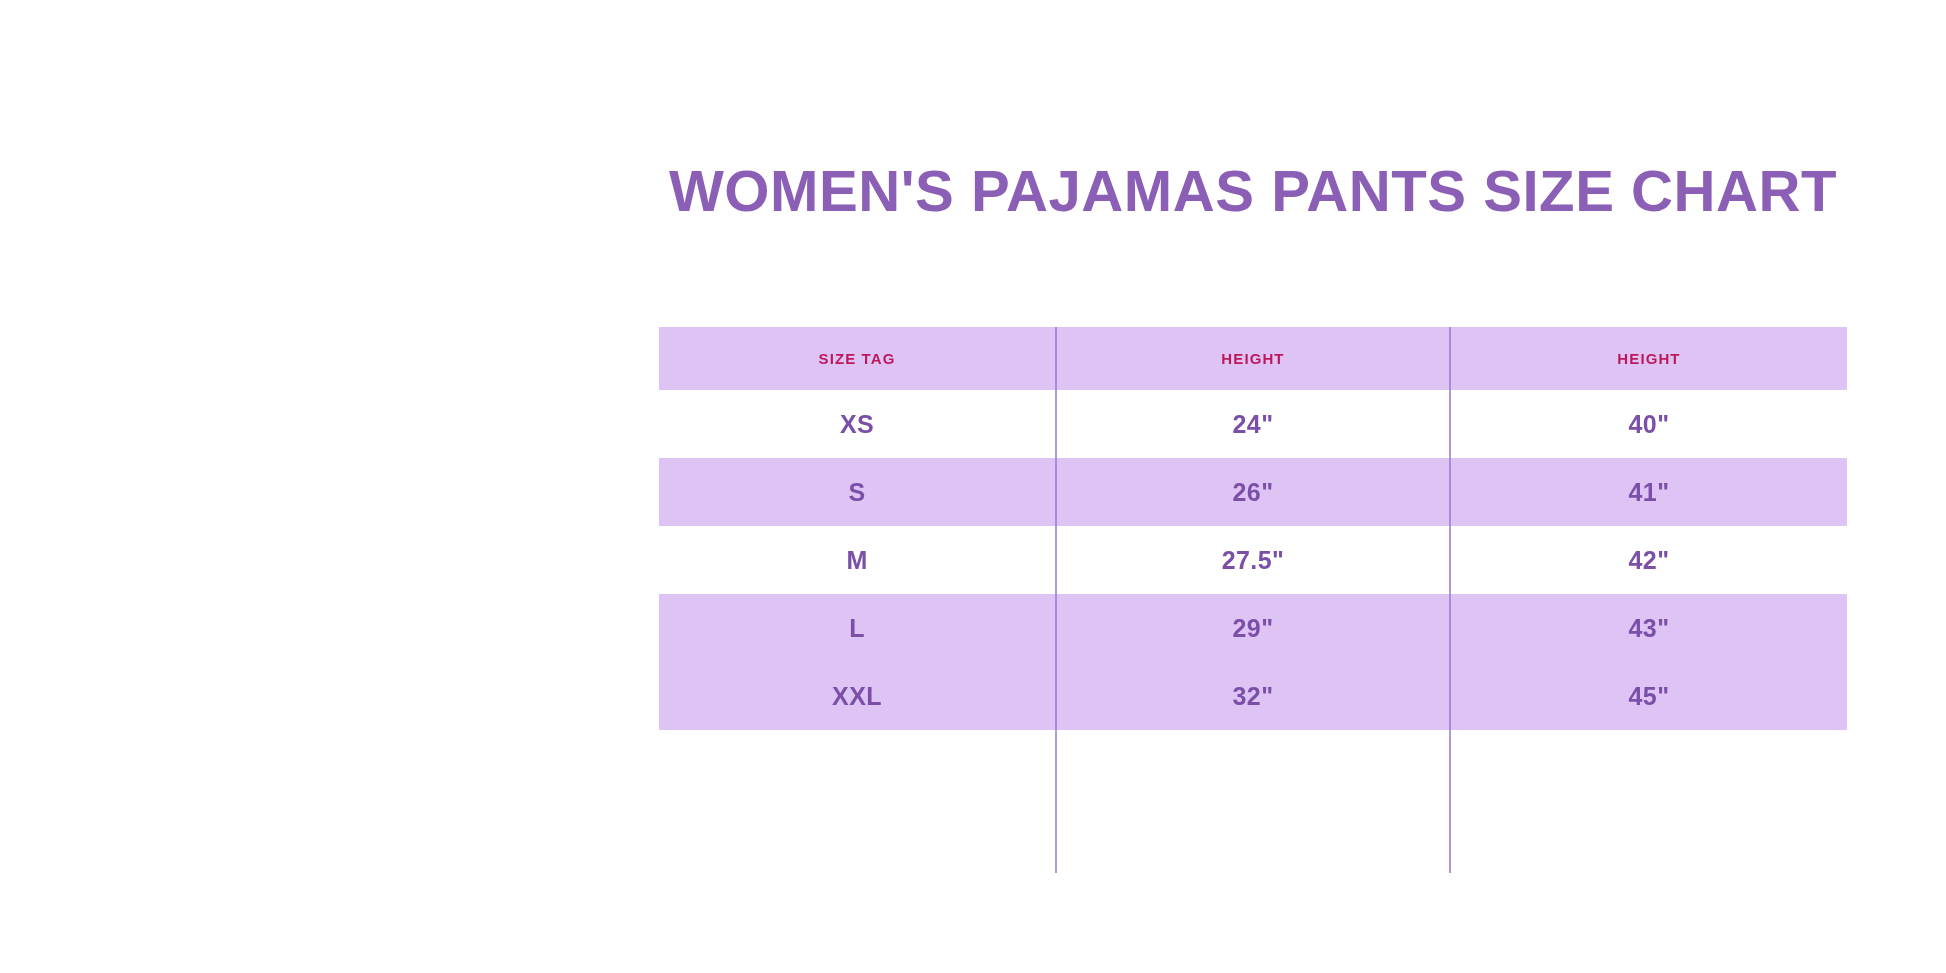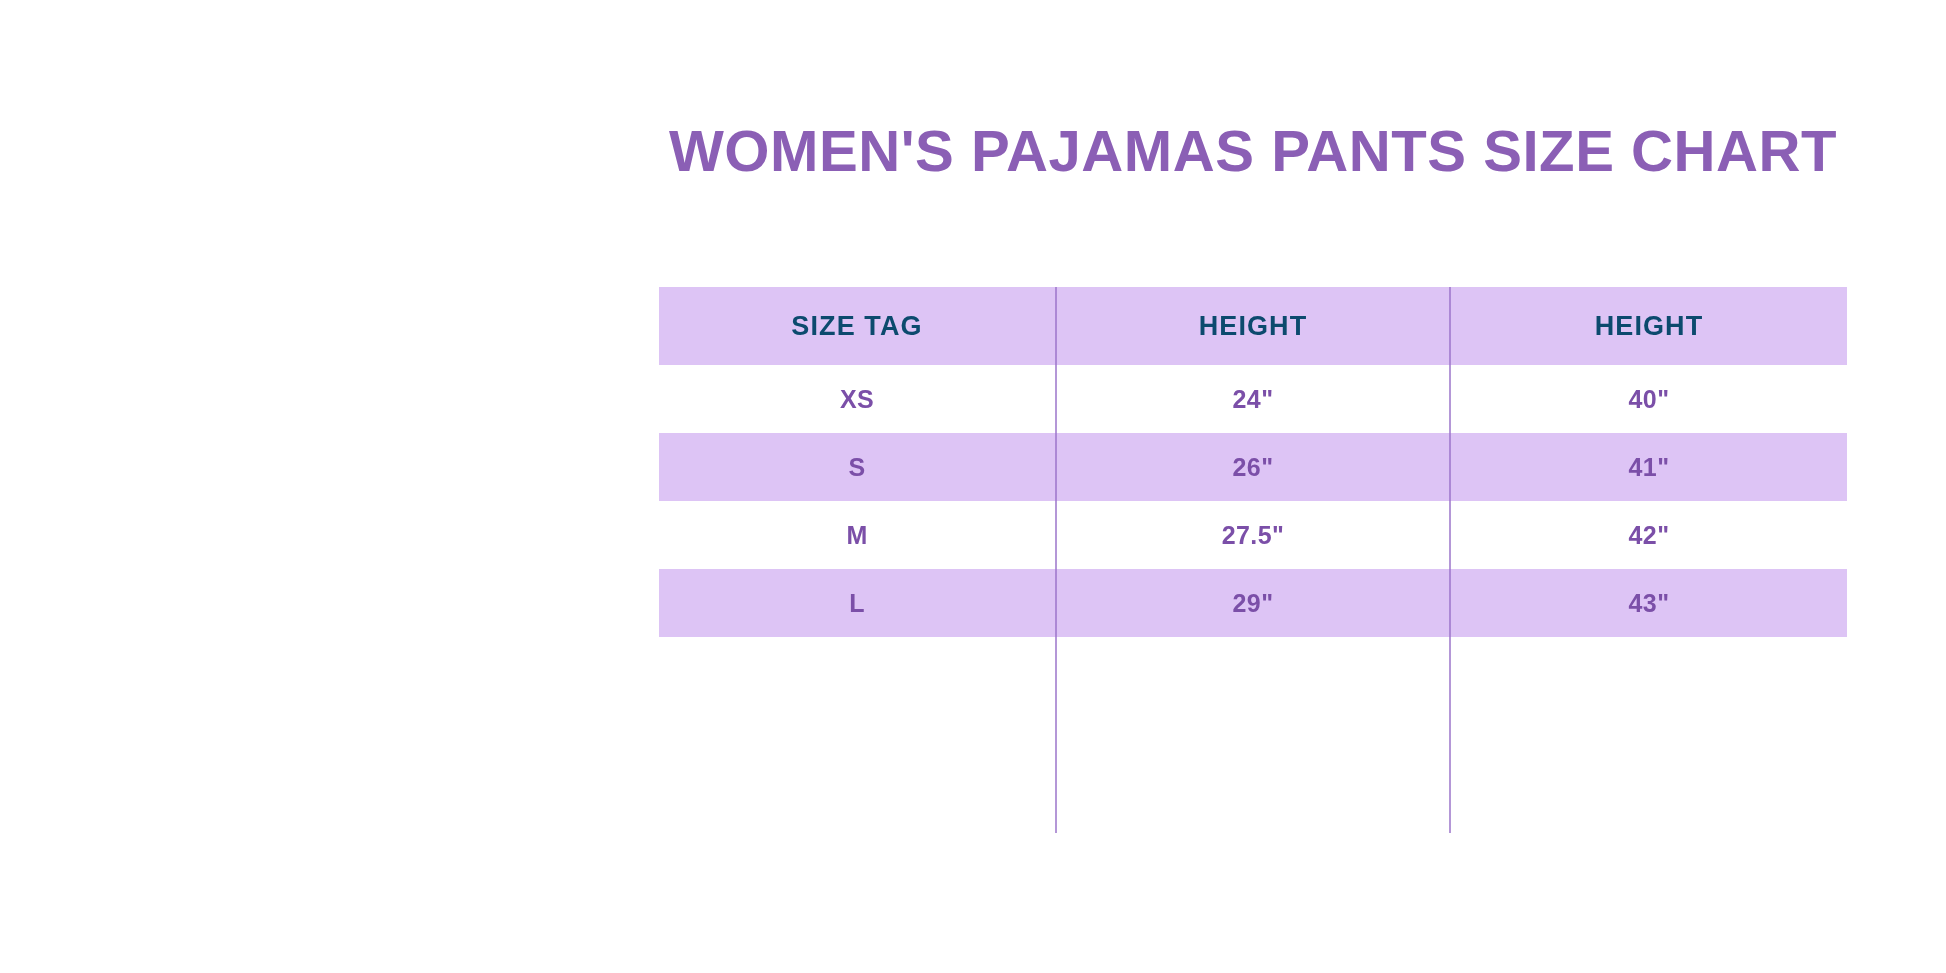--- a/index.html
+++ b/index.html
@@ -12,20 +12,21 @@
     height: 973px;
     font-family: "Liberation Sans", sans-serif;
     overflow: hidden;
     position: relative;
   }
 
   #page {
     position: absolute;
     inset: 0;
     background: #ffffff;
+    margin-top: 40px;
   }
 
   
   .chart-title {
     position: absolute;
     left: 659px;
     top: 84px;
     width: 1188px;
     text-align: center;
     font-family: "Liberation Sans", sans-serif;
@@ -58,24 +59,24 @@
     text-align: center;
     vertical-align: middle;
     padding: 0;
     border: none;
     font-family: "Liberation Sans", sans-serif;
     font-weight: bold;
     white-space: nowrap;
   }
 
   .size-table thead th {
-    height: 78px;
-    font-size: 27px;
+    height: 63px;
+    font-size: 15px;
     letter-spacing: 1.1px;
-    color: #0c4a6e;
+    color: #be185d;
     background: #DDC4F5;
   }
 
   .size-table tbody td {
     height: 68px;
     font-size: 25px;
     letter-spacing: 0.4px;
     color: #7B4FA8;
   }
 
@@ -132,19 +133,24 @@
       <tr class="row-plain">
         <td>M</td>
         <td>27.5"</td>
         <td>42"</td>
       </tr>
       <tr class="row-shaded">
         <td>L</td>
         <td>29"</td>
         <td>43"</td>
       </tr>
+      <tr class="row-shaded">
+        <td>XXL</td>
+        <td>32"</td>
+        <td>45"</td>
+      </tr>
     </tbody>
   </table>
 
   <div class="divider divider-1"></div>
   <div class="divider divider-2"></div>
 
 </div>
 
 </body></html>

